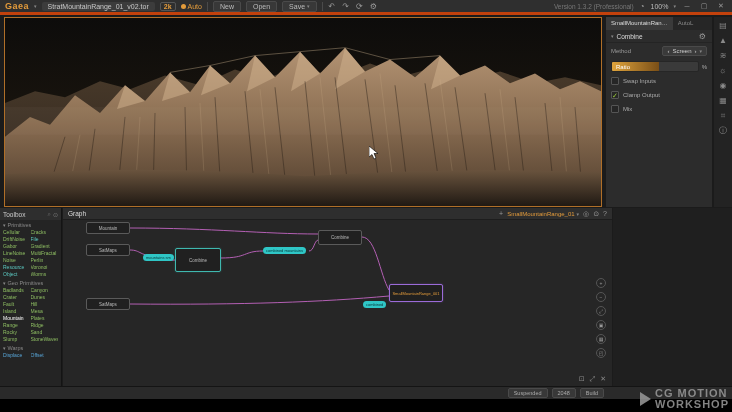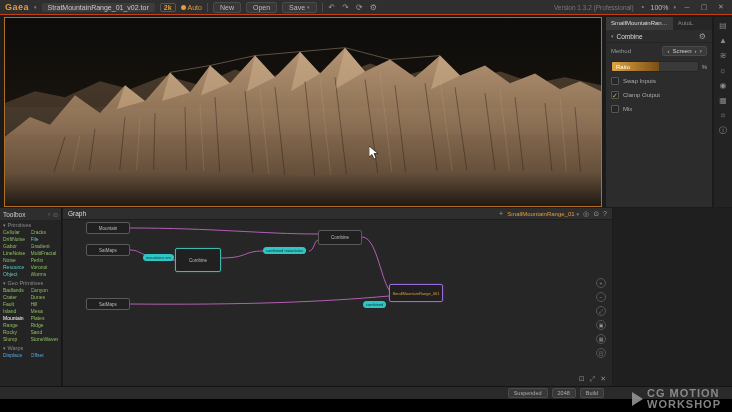--- a/index.html
+++ b/index.html
@@ -1,21 +1,21 @@
 <!DOCTYPE html>
 <html><head>
 <meta charset="utf-8">
 <style>
   * { box-sizing: border-box; margin: 0; padding: 0; }
   body { background:#000; font-family:"Liberation Sans","DejaVu Sans",sans-serif; }
   #app { position:relative; width:732px; height:412px; background:#1b1b1b; overflow:hidden; color:#ccc; }
 
   
   .titlebar { position:absolute; top:0; left:0; right:0; height:15px; background:#2f2f2f;
-    display:flex; align-items:center; gap:5px; padding:0 5px; font-size:7px; color:#bbb; border-bottom:1px solid #c2410c;}
+    display:flex; align-items:center; gap:5px; padding:0 5px; font-size:7px; color:#bbb; border-bottom:3px solid #c2410c;}
   .logo { color:#e39b3b; font-weight:bold; font-size:9px; letter-spacing:.5px; }
   .tiny-caret { font-size:5px; color:#888; }
   .doc-tab { background:#3c3c3c; padding:1px 6px; border-radius:2px; color:#c8c8c8; }
   .res-badge { color:#e39b3b; border:1px solid #555; padding:0 3px; border-radius:2px; font-weight:bold;}
   .auto-toggle { display:flex; align-items:center; gap:2px; color:#e39b3b; }
   .auto-dot { width:5px; height:5px; border-radius:50%; background:#e39b3b; display:inline-block;}
   .tb-btn { padding:1px 6px; background:#383838; border:1px solid #4a4a4a; border-radius:2px; color:#bbb; display:flex; gap:2px; align-items:center;}
   .tb-icon { color:#999; font-size:8px; padding:0 1px; }
   .tb-sep { width:1px; height:9px; background:#4a4a4a; }
   .tb-spacer { flex:1; }
@@ -72,21 +72,21 @@
   .g-tool { width:10px; height:10px; border:1px solid #555; border-radius:50%; color:#999; font-size:5px; display:flex; align-items:center; justify-content:center;}
   .g-corner { position:absolute; right:6px; bottom:3px; display:flex; gap:5px; color:#888; font-size:7px;}
 
   .right-empty { position:absolute; left:613px; top:208px; width:119px; height:178px; background:#1f1f1f; }
 
   
   .statusbar { position:absolute; left:0; top:386px; width:732px; height:13px; background:#2a2a2a; border-top:1px solid #141414; display:flex; align-items:center;}
   .status-buttons { position:absolute; right:128px; display:flex; gap:4px; }
   .status-btn { padding:1px 5px; background:#383838; border:1px solid #4a4a4a; border-radius:2px; font-size:5.5px; color:#aaa;}
   .letterbox { position:absolute; left:0; top:399px; width:732px; height:13px; background:#000; }
-  .watermark { position:absolute; right:11px; bottom:2px; z-index:50; display:flex; align-items:center; gap:4px; opacity:.85;}
+  .watermark { position:absolute; right:3px; bottom:2px; z-index:50; display:flex; align-items:center; gap:4px; opacity:.85;}
   .wm-logo { width:0; height:0; border-left:11px solid #9a9a9a; border-top:7px solid transparent; border-bottom:7px solid transparent;}
   .wm-text { color:#9a9a9a; font-weight:bold; font-size:11px; line-height:11px; letter-spacing:1px; text-align:left;}
 </style>
 </head>
 <body>
 
 <div id="app">
 
   <div class="titlebar">
     <span class="logo">Gaea</span>

